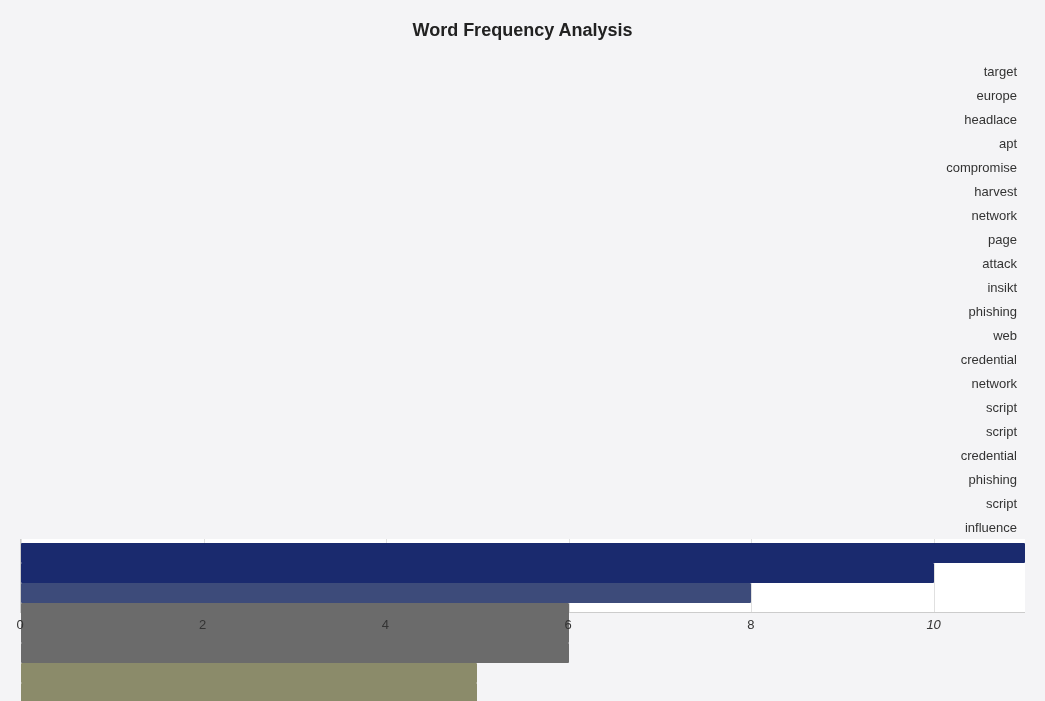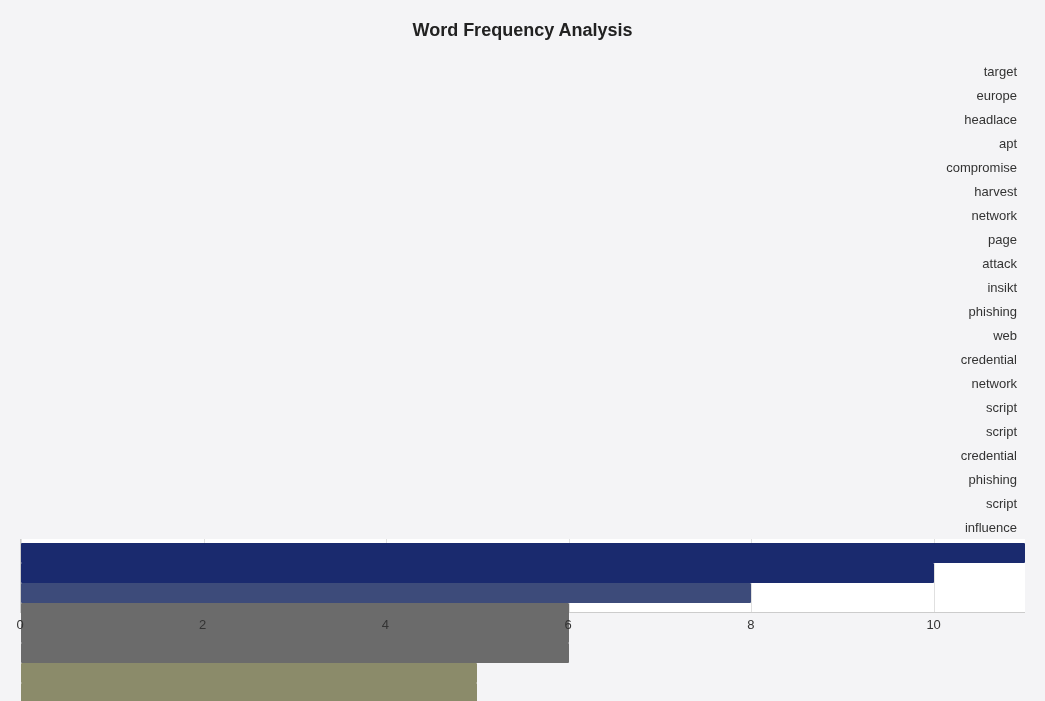--- a/index.html
+++ b/index.html
@@ -222,18 +222,18 @@
             </div>
           </div>
       </div>
       <div class="x-label-container">
         <div class="x-axis-labels" id="x-axis-labels" style="width:100%;">
             <span class="x-tick" style="left: 0%;">0</span>
             <span class="x-tick" style="left: 18.1818%;">2</span>
             <span class="x-tick" style="left: 36.3636%;">4</span>
             <span class="x-tick" style="left: 54.5455%;">6</span>
             <span class="x-tick" style="left: 72.7273%;">8</span>
-            <span class="x-tick" style="left: 90.9091%;">10</span>
+            <span class="x-tick" style="left: 90.9091%; font-style: italic;">10</span>
           </div>
       </div>
     </div>
   </div>
 </div>
 
 </body></html>

